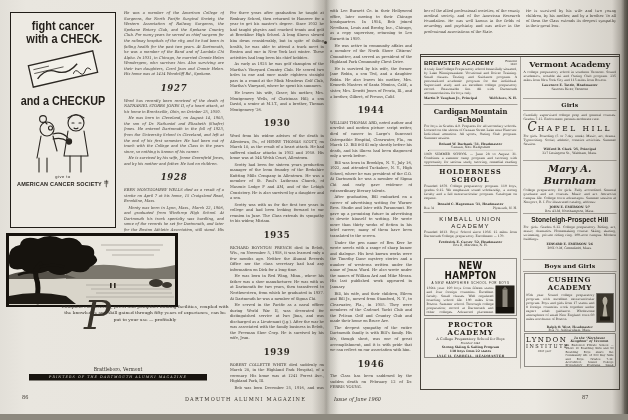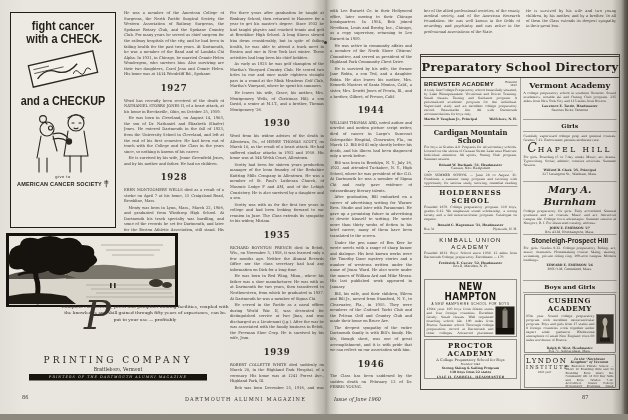--- a/index.html
+++ b/index.html
@@ -168,21 +168,21 @@
               <path d="M5,0.5 L6,0.5 L5.9,12 L5.1,12 Z" fill="#1e1a15"></path>
               <path d="M1.5,3.6 h8" stroke="#1e1a15" stroke-width="1.3"></path>
               <path d="M1.5,5.5 Q5.5,8.2 9.5,5.5 M1.5,7.8 Q5.5,10.5 9.5,7.8" stroke="#1e1a15" stroke-width="0.9" fill="none"></path>
               <path d="M4.3,12 L6.7,12 L5.5,16.5 Z" fill="#1e1a15"></path>
             </svg>
           </div>
         </div>
       </div>
     </div>
 
-    <div class="obitcol" style="left:124px;top:10px;width:100px;height:222px;">
+    <div class="obitcol" style="left:124px;top:10px;width:100px;height:222px;font-style:italic;">
       <div class="half obit-inner">
         <p class="cont">He was a member of the American College of Surgeons, the North Pacific Surgical Society, the Western Association of Railway Surgeons, the Spokane Rotary Club, and the Spokane Country Club. For many years he served as chief surgeon for the railway hospitals of the city, and he had been in failing health for the past two years. At Dartmouth, he was a member of the Band and of Lambda Chi Alpha. In 1931, in Chicago, he married Connie Helen Wondergem, who survives him. Also surviving are their two daughters, Carol Jean and Connie Helen. His home was at 1414 Woodcliff Rd., Spokane.</p>
         <h3 class="year">1927</h3>
         <p class="cont">Word has recently been received of the death of NATHANIEL STORRS JONES II, of a heart attack, at his home in Brecksville, Ohio, on October 25, 1959.</p>
         <p>He was born in Cleveland, on August 14, 1903, the son of Dr. Nathaniel and Elizabeth (Shafer) Jones. He entered Dartmouth in the fall of 1923, from the University School in Cleveland, and left at the end of his first semester. He had been out of touch with the College and the Class in the years since, so nothing is known of his career.</p>
         <p>He is survived by his wife, Jonne Greenfield Jones, and by his mother and father. He had no children.</p>
         <h3 class="year">1928</h3>
         <p class="cont">EBEN MONTGOMERY WELLS died as a result of a stroke on April 7 at his home, 15 Craigsland Road, Brookline, Mass.</p>
         <p>Monty was born in Lynn, Mass., March 22, 1906, and graduated from Winthrop High School. At Dartmouth his track specialty was hurdling, and some of the records he set for Dartmouth, and later for the Boston Athletic Association, still stand. His time in the high hurdles stood as a College record for many years.</p>
       </div>
@@ -224,21 +224,20 @@
         <rect x="104" y="50" width="1.6" height="5" fill="#2b271f"></rect>
         <rect x="108" y="50" width="1.6" height="5" fill="#2b271f"></rect>
       </svg>
     </div>
 
     <div class="vt-ad">
       <div class="vt-initial">P</div>
       <div class="vt-body-wrap">
         <div class="half vt-body">Complete composition, press and pamphlet binding facilities, coupled with the knowledge and skill gained through fifty years of experience, can be put to your use — profitably</div>
       </div>
-      <div class="vt-sub">PRINTING COMPANY</div>
       <div class="vt-cb-wrap">
         <div class="half">
           <div class="vt-city">Brattleboro, Vermont</div>
           <div class="vt-banner">PRINTERS OF THE DARTMOUTH ALUMNI MAGAZINE</div>
         </div>
       </div>
     </div>
 
     <div class="pfoot pfoot-86">
       <div class="half"><span>86</span></div>
@@ -274,21 +273,20 @@
           <p class="cont">ber of the allied professional societies, of the county medical society, and of the American Research Foundation. He was well known in the fields of neurology and psychiatry and was active in the professional associations of the State.</p>
         </div>
     </div>
     <div class="stub" style="left:200px;top:8px;width:90px;height:44px;">
       <div class="half stub-inner">
           <p class="cont">He is survived by his wife and two young children, by his mother, and by a brother. To all of them the Class extends its deepest sympathy in their great loss.</p>
         </div>
     </div>
 
     <div class="dirbox">
-      <div class="dirhead">Preparatory School Directory</div>
       <div class="dircols-outer">
         <div class="half dircols">
 
           <div class="adcol adcol-l">
 
             <div class="ad" style="height:96px;">
               <div class="brew-row">
                 <span class="brew-name">BREWSTER ACADEMY</span>
                 <span class="brew-founded">Founded 1820</span>
               </div>

